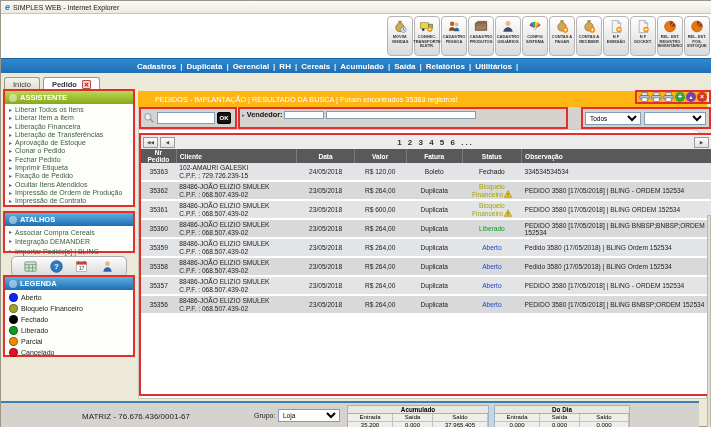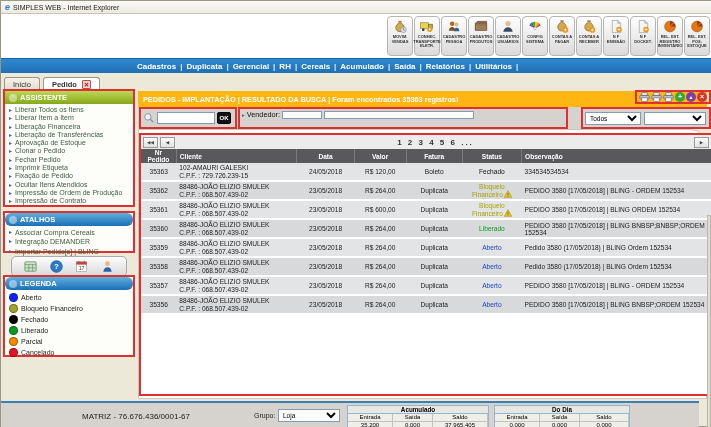--- a/index.html
+++ b/index.html
@@ -47,59 +47,59 @@
   
   .main { position:absolute; left:0; top:88px; width:711px; height:312px; background:#ECE9D8; }
 
   
   .sidebar { position:absolute; left:0; top:0; width:136px; height:312px; }
   .panel { position:absolute; left:2px; width:132px; border:2px solid #E02F2F; background:#FDFDFA; }
   .panel-h { height:13px; display:flex; align-items:center; gap:3px; padding-left:4px;
     color:#fff; font-size:7.5px; font-weight:bold; }
   .panel-h .ball { width:8px; height:8px; border-radius:50%; background:rgba(255,255,255,.45); }
   .panel-h.green { background:linear-gradient(#BCD857,#85A818); }
-  .panel-h.blue { background:linear-gradient(#5FAFE0,#1B6FB5);border-radius:6px; }
+  .panel-h.blue { background:linear-gradient(#5FAFE0,#1B6FB5); }
   .panel ul { list-style:none; padding:2px 2px 2px 4px; }
   .panel li { font-size:7px; line-height:8.3px; color:#3E5F41; display:flex; gap:3px; cursor:pointer; }
   .panel li .arrow { color:#3A6EA5; font-size:6px; line-height:8.3px; }
   #panel-assistente { top:0; height:118px; }
   #panel-atalhos { top:122px; height:42px; }
   #panel-atalhos li { line-height:9.3px; }
   .toolstrip { position:absolute; left:10px; top:167px; width:116px; height:21px;
     border:1px solid #ABABAB; border-radius:5px; background:linear-gradient(#FDFDFD,#D9D9D9);
     display:flex; align-items:center; justify-content:space-around; padding:0 6px; }
   .toolstrip .titem { width:15px; height:15px; cursor:pointer; }
   .toolstrip .titem svg { width:15px; height:15px; }
   #panel-legenda { top:186px; height:82px; }
   #panel-legenda li { line-height:11px; align-items:center; color:#222; font-size:7px; }
   .dot { width:9px; height:9px; border-radius:50%; display:inline-block; border:1px solid rgba(0,0,0,.35); }
 
   
   .content { position:absolute; left:137px; top:0; width:574px; height:312px; }
   .banner { position:absolute; left:0; top:2px; width:569px; height:16px; background:#FFB612;
-    display:flex; align-items:center; color:#fff; font-size:7.3px; font-weight:bold; padding-left:5px; }
+    display:flex; align-items:center; color:#fff; font-size:7.3px; font-weight:normal; padding-left:17px; }
   .banner-actions { position:absolute; right:1px; top:1px; height:14px; border:2px solid #E02F2F;
     display:flex; align-items:center; gap:1px; padding:0 2px; }
   .bact { width:11px; height:10px; display:inline-flex; align-items:center; justify-content:center; cursor:pointer; }
   .bact svg { width:11px; height:10px; }
   .cbtn { width:10px; height:10px; border-radius:50%; color:#fff; font-size:7px; line-height:10px;
     text-align:center; font-weight:bold; display:inline-block; cursor:pointer; }
 
   .filterzone { position:absolute; left:0; top:18px; width:569px; height:22px; background:#D6D3CE; }
   .searchbox { position:absolute; left:1px; top:0; width:98px; height:22px; border:2px solid #E02F2F;
     display:flex; align-items:center; gap:2px; padding:0 2px; background:#D6D3CE; }
   .searchbox svg { width:12px; height:12px; }
   .searchbox input { width:58px; height:12px; border:1px solid #7F9DB9; font-size:7px; padding:0 2px; background:#fff; }
   .okbtn { width:14px; height:12px; background:#111; color:#fff; font-size:6px; font-weight:bold;
     border:1px solid #000; border-radius:2px; line-height:10px; text-align:center; cursor:pointer; }
   .vendbox { position:absolute; left:100px; top:0; width:330px; height:22px; border:2px solid #E02F2F;
     background:#D6D3CE; padding:1px 0 0 2px; font-size:7.3px; }
   .frow { display:flex; align-items:center; height:9px; gap:2px; }
   .frow .arrow { color:#3A6EA5; font-size:5.5px; }
-  .frow label { font-weight:normal; color:#111; }
+  .frow label { font-weight:bold; color:#111; }
   .frow input { height:8px; border:1px solid #7F9DB9; background:#fff; font-size:6.5px; padding:0 1px; }
   .ddbox { position:absolute; left:443px; top:0; width:130px; height:22px; border:2px solid #E02F2F;
     background:#D6D3CE; display:flex; align-items:center; gap:3px; padding:0 2px; }
   .ddbox select, .grupo-select { height:13px; font-size:6.5px; border:1px solid #7F9DB9; background:#fff; }
   .dd1 { width:56px; } .dd2 { width:62px; }
 
   .whitepanel { position:absolute; left:0; top:40px; width:569px; height:270px; background:#FFFFFF;
     border-top-right-radius:16px; border:1px solid #C9C6BA; }
   .tablebox { position:absolute; left:1px; top:44px; width:591px; height:263px; border:2px solid #E02F2F; background:#fff; }
   .pagerow { height:14px; background:#ECECEC; display:flex; align-items:center; padding:0 2px; }

